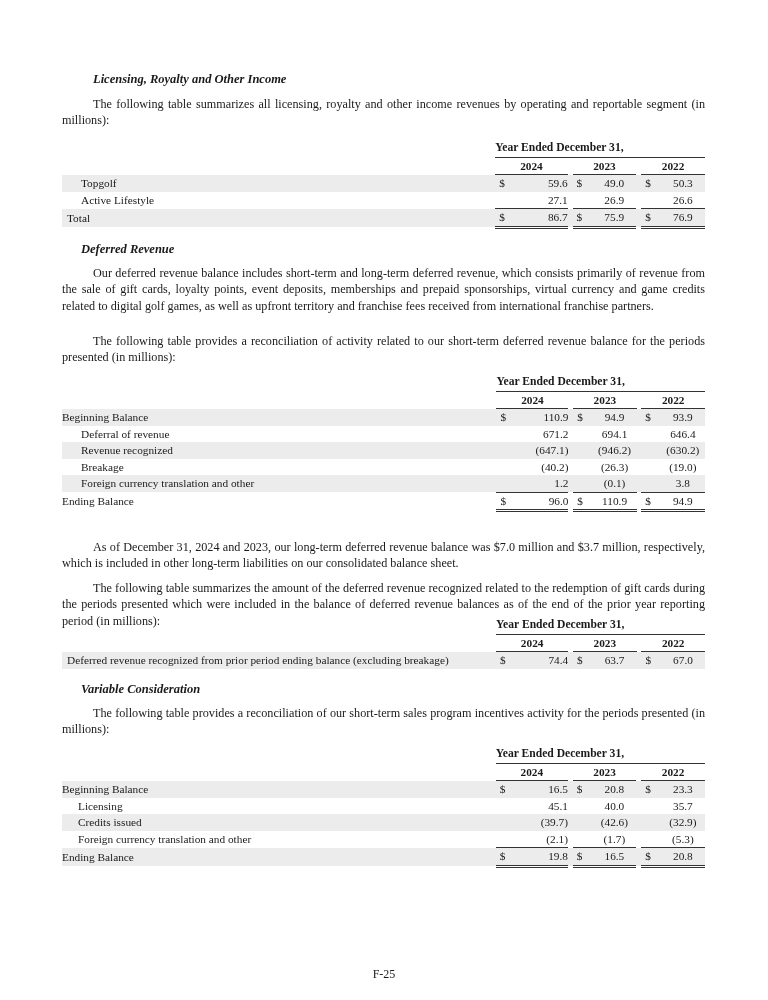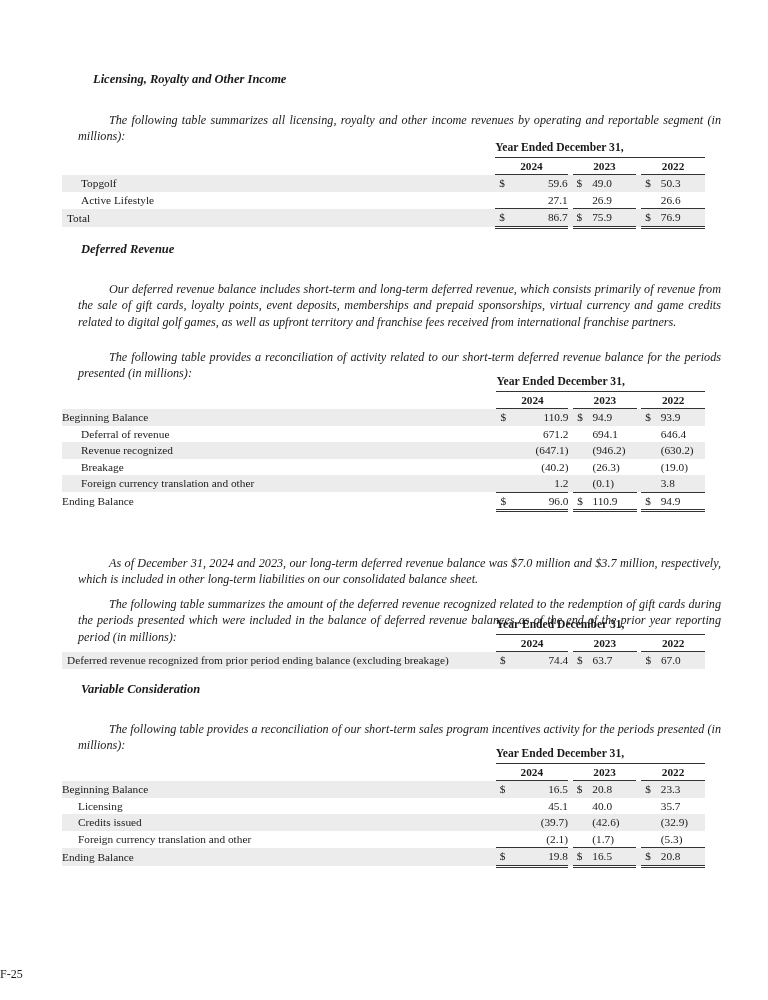--- a/index.html
+++ b/index.html
@@ -5,41 +5,41 @@
   html, body { margin: 0; padding: 0; background: #ffffff; }
   body {
     width: 768px; height: 1000px; position: relative; overflow: hidden;
     font-family: "Liberation Serif", "DejaVu Serif", serif;
     color: #1a1a1a; font-size: 12.2px;
   }
   .page { position: absolute; left: 62px; top: 0; width: 643px; }
   .h { position: absolute; left: 19px; font-weight: bold; font-style: italic; font-size: 12.5px; }
   .p {
     position: absolute; left: 0; width: 643px; text-align: justify;
-    line-height: 16.3px; text-indent: 31px; margin: 16px; font-style: italic;
+    line-height: 16.3px; text-indent: 31px; margin: 0;
   }
   table.fin {
     position: absolute; left: 0; width: 643px; border-collapse: collapse;
     font-size: 11.3px;
   }
   table.fin td { padding: 0; height: 16.5px; line-height: 16.5px; white-space: nowrap; }
   table.fin tr.shade td.sh { background: #ececec; }
   .lbl { width: 432px; }
   .lbl.ind { padding-left: 19px !important; }
   .lbl.ind2 { padding-left: 5px !important; }
   .cur { width: 20px; text-align: left; padding-left: 4px !important; }
   .val { width: 50px; text-align: right; }
   .gap { width: 5px; }
   .cur2 { width: 16px; text-align: left; padding-left: 4px !important; }
-  .val2 { width: 45px; text-align: left; }
+  .val2 { width: 45px; text-align: center; }
   .hdr-title { text-align: left; font-weight: bold; font-size: 11.6px; border-bottom: 1.6px solid #333; }
   .hdr-year { text-align: center; font-weight: bold; font-size: 11.3px; }
   .yr-line { border-bottom: 1.6px solid #333; }
   .dbl { border-bottom: 3px double #333; }
-  .footer { position: absolute; top: 967px; left: 0; width: 768px; font-size: 12px; }
+  .footer { position: absolute; top: 967px; left: 0; width: 768px; text-align: center; font-size: 12px; }
 </style>
 </head>
 <body>
 
 <div class="page">
 
   <div class="h" style="top:72px;margin-left:12px;">Licensing, Royalty and Other Income</div>
   <p class="p" style="top:96px;">The following table summarizes all licensing, royalty and other income revenues by operating and reportable segment (in millions):</p>
 
   <table class="fin" style="top:140px;">

